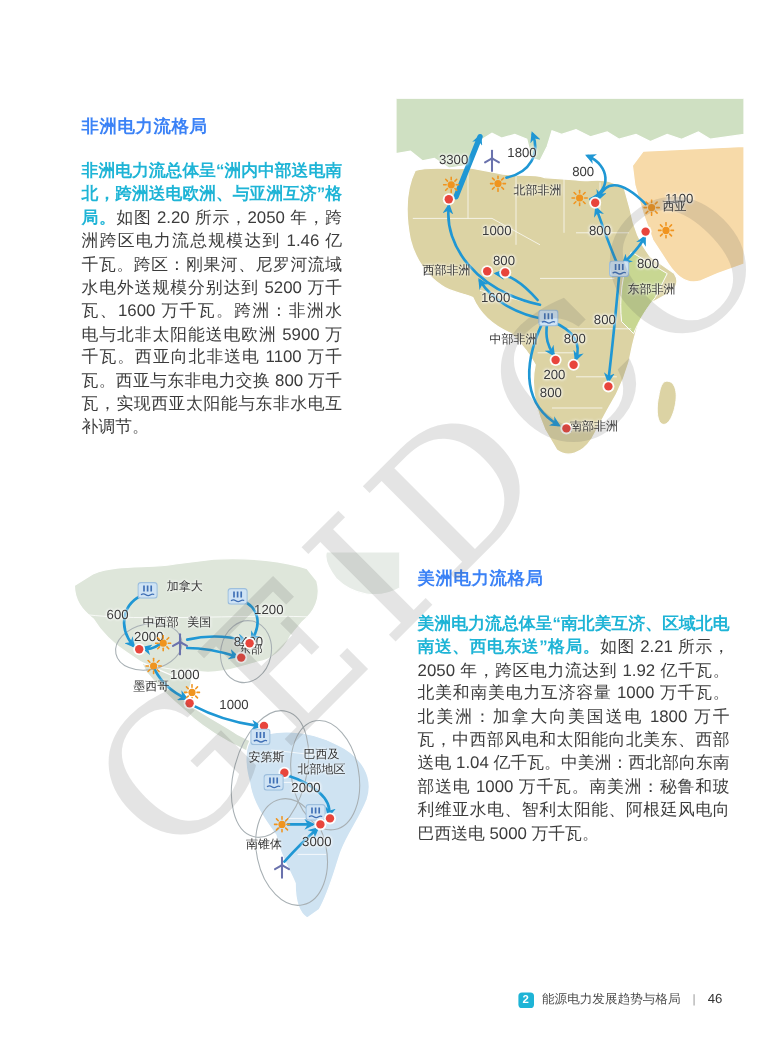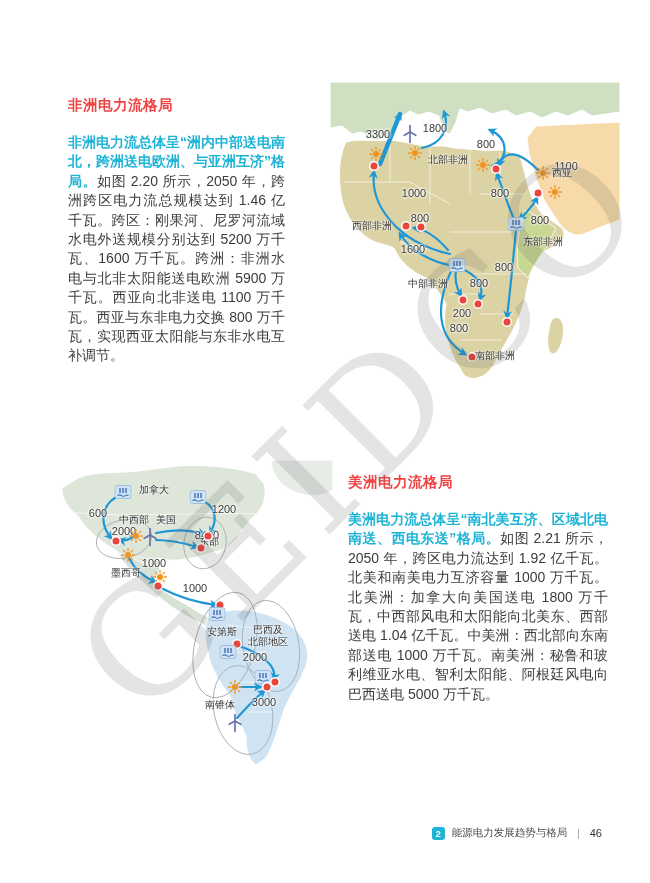--- a/index.html
+++ b/index.html
@@ -2,21 +2,21 @@
 <html><head>
 <meta charset="utf-8">
 <style>
   html,body{margin:0;padding:0;background:#ffffff;}
   .page{
     position:relative;width:650px;height:883px;background:#ffffff;overflow:hidden;
     font-family:"Liberation Sans","DejaVu Sans",sans-serif;
   }
   
   .section-title{
-    position:absolute;font-size:14.5px;font-weight:bold;color:#ef4444;letter-spacing:.5px;
+    position:absolute;font-size:14.5px;font-weight:bold;color:#3b82f6;letter-spacing:.5px;
   }
   .para{
     position:absolute;font-size:14px;line-height:19.4px;color:#3c3c3c;text-align:justify;
   }
   .lead{color:#1eb4d6;font-weight:bold;}
   .fig-caption{
     position:absolute;font-size:12px;font-weight:bold;color:#1eb4d6;text-align:center;white-space:nowrap;
   }
   .fig-caption .cap-label{margin-right:12px;}
   

